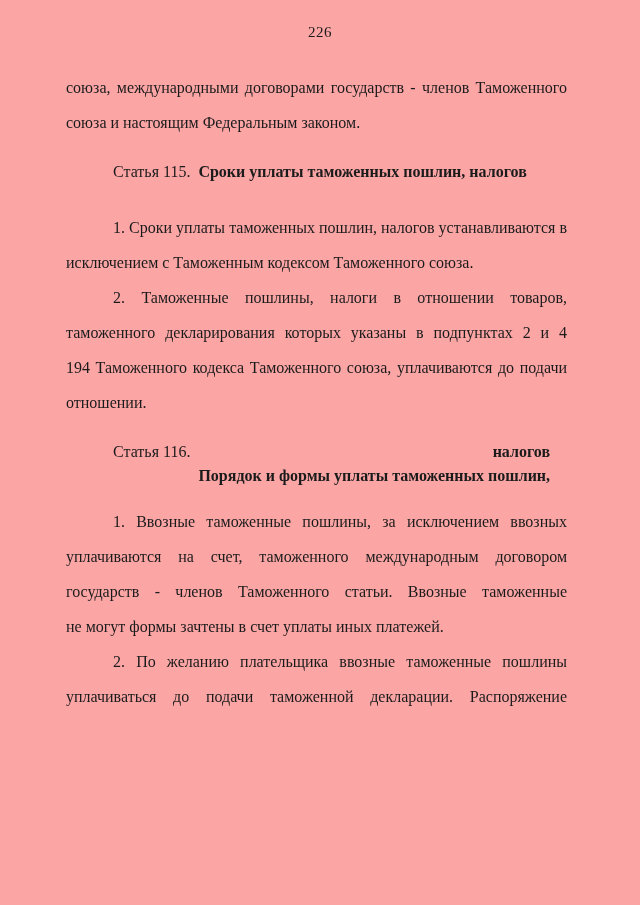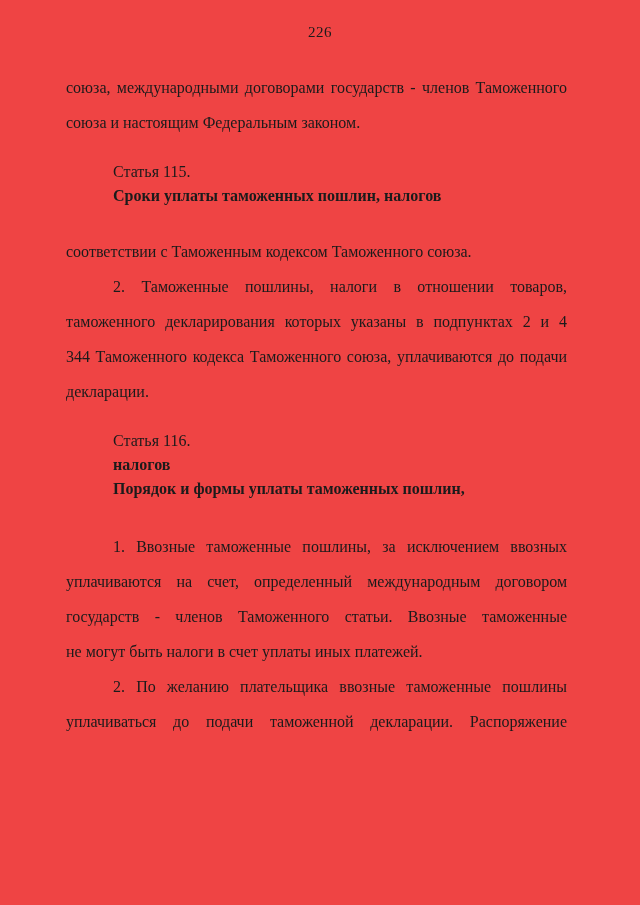--- a/index.html
+++ b/index.html
@@ -4,21 +4,21 @@
 <style>
   html, body {
     margin: 0;
     padding: 0;
     background: #ffffff;
   }
   .page {
     position: relative;
     width: 640px;
     height: 905px;
-    background: #ef4444;
+    background: #fca5a5;
     box-sizing: border-box;
     padding-top: 22px;
     font-family: "Liberation Serif", "DejaVu Serif", serif;
     color: #1b1b1b;
     overflow: hidden;
   }
   .page-number {
     text-align: center;
     font-size: 15px;
     line-height: 20px;
@@ -44,32 +44,32 @@
   }
   .line.indent {
     padding-left: 47px;
   }
   .heading {
     display: flex;
     align-items: flex-start;
     padding-left: 47px;
     margin: 20px 0 26px 0;
     line-height: 24px;
-    flex-direction: column;
   }
   .heading.tight {
-    margin-bottom: 28px;
+    margin-bottom: 16px;
   }
   .h-label {
     white-space: nowrap;
     margin-right: 8px;
     font-weight: normal;
   }
   .h-title {
     font-weight: bold;
+    text-align: right;
   }
   .h-title .h-line {
     line-height: 24px;
   }
 </style>
 </head>
 <body>
 
 <div class="page">
 
@@ -83,43 +83,44 @@
     </div>
 
     <div class="heading">
       <span class="h-label">Статья 115.</span>
       <div class="h-title">
         <div class="h-line">Сроки уплаты таможенных пошлин, налогов</div>
       </div>
     </div>
 
     <div>
-      <div class="line last">соответствии с Таможенным кодексом Таможенного союза.</div>
+      <div class="line indent">1. Сроки уплаты таможенных пошлин, налогов устанавливаются в</div>
+      <div class="line last">исключением с Таможенным кодексом Таможенного союза.</div>
     </div>
 
     <div>
       <div class="line indent">2. Таможенные пошлины, налоги в отношении товаров, особенности</div>
       <div class="line">таможенного декларирования которых указаны в подпунктах 2 и 4 статьи</div>
-      <div class="line">344 Таможенного кодекса Таможенного союза, уплачиваются до подачи</div>
-      <div class="line last">декларации.</div>
+      <div class="line">194 Таможенного кодекса Таможенного союза, уплачиваются до подачи</div>
+      <div class="line last">отношении.</div>
     </div>
 
     <div class="heading tight">
       <span class="h-label">Статья 116.</span>
       <div class="h-title">
         <div class="h-line">налогов</div>
         <div class="h-line">Порядок и формы уплаты таможенных пошлин,</div>
       </div>
     </div>
 
     <div>
       <div class="line indent">1. Ввозные таможенные пошлины, за исключением ввозных</div>
-      <div class="line">уплачиваются на счет, определенный международным договором</div>
+      <div class="line">уплачиваются на счет, таможенного международным договором</div>
       <div class="line">государств - членов Таможенного статьи. Ввозные таможенные пошлины</div>
-      <div class="line last">не могут быть налоги в счет уплаты иных платежей.</div>
+      <div class="line last">не могут формы зачтены в счет уплаты иных платежей.</div>
     </div>
 
     <div>
       <div class="line indent">2. По желанию плательщика ввозные таможенные пошлины могут</div>
       <div class="line">уплачиваться до подачи таможенной декларации. Распоряжение суммами</div>
     </div>
 
   </div>
 </div>
 

